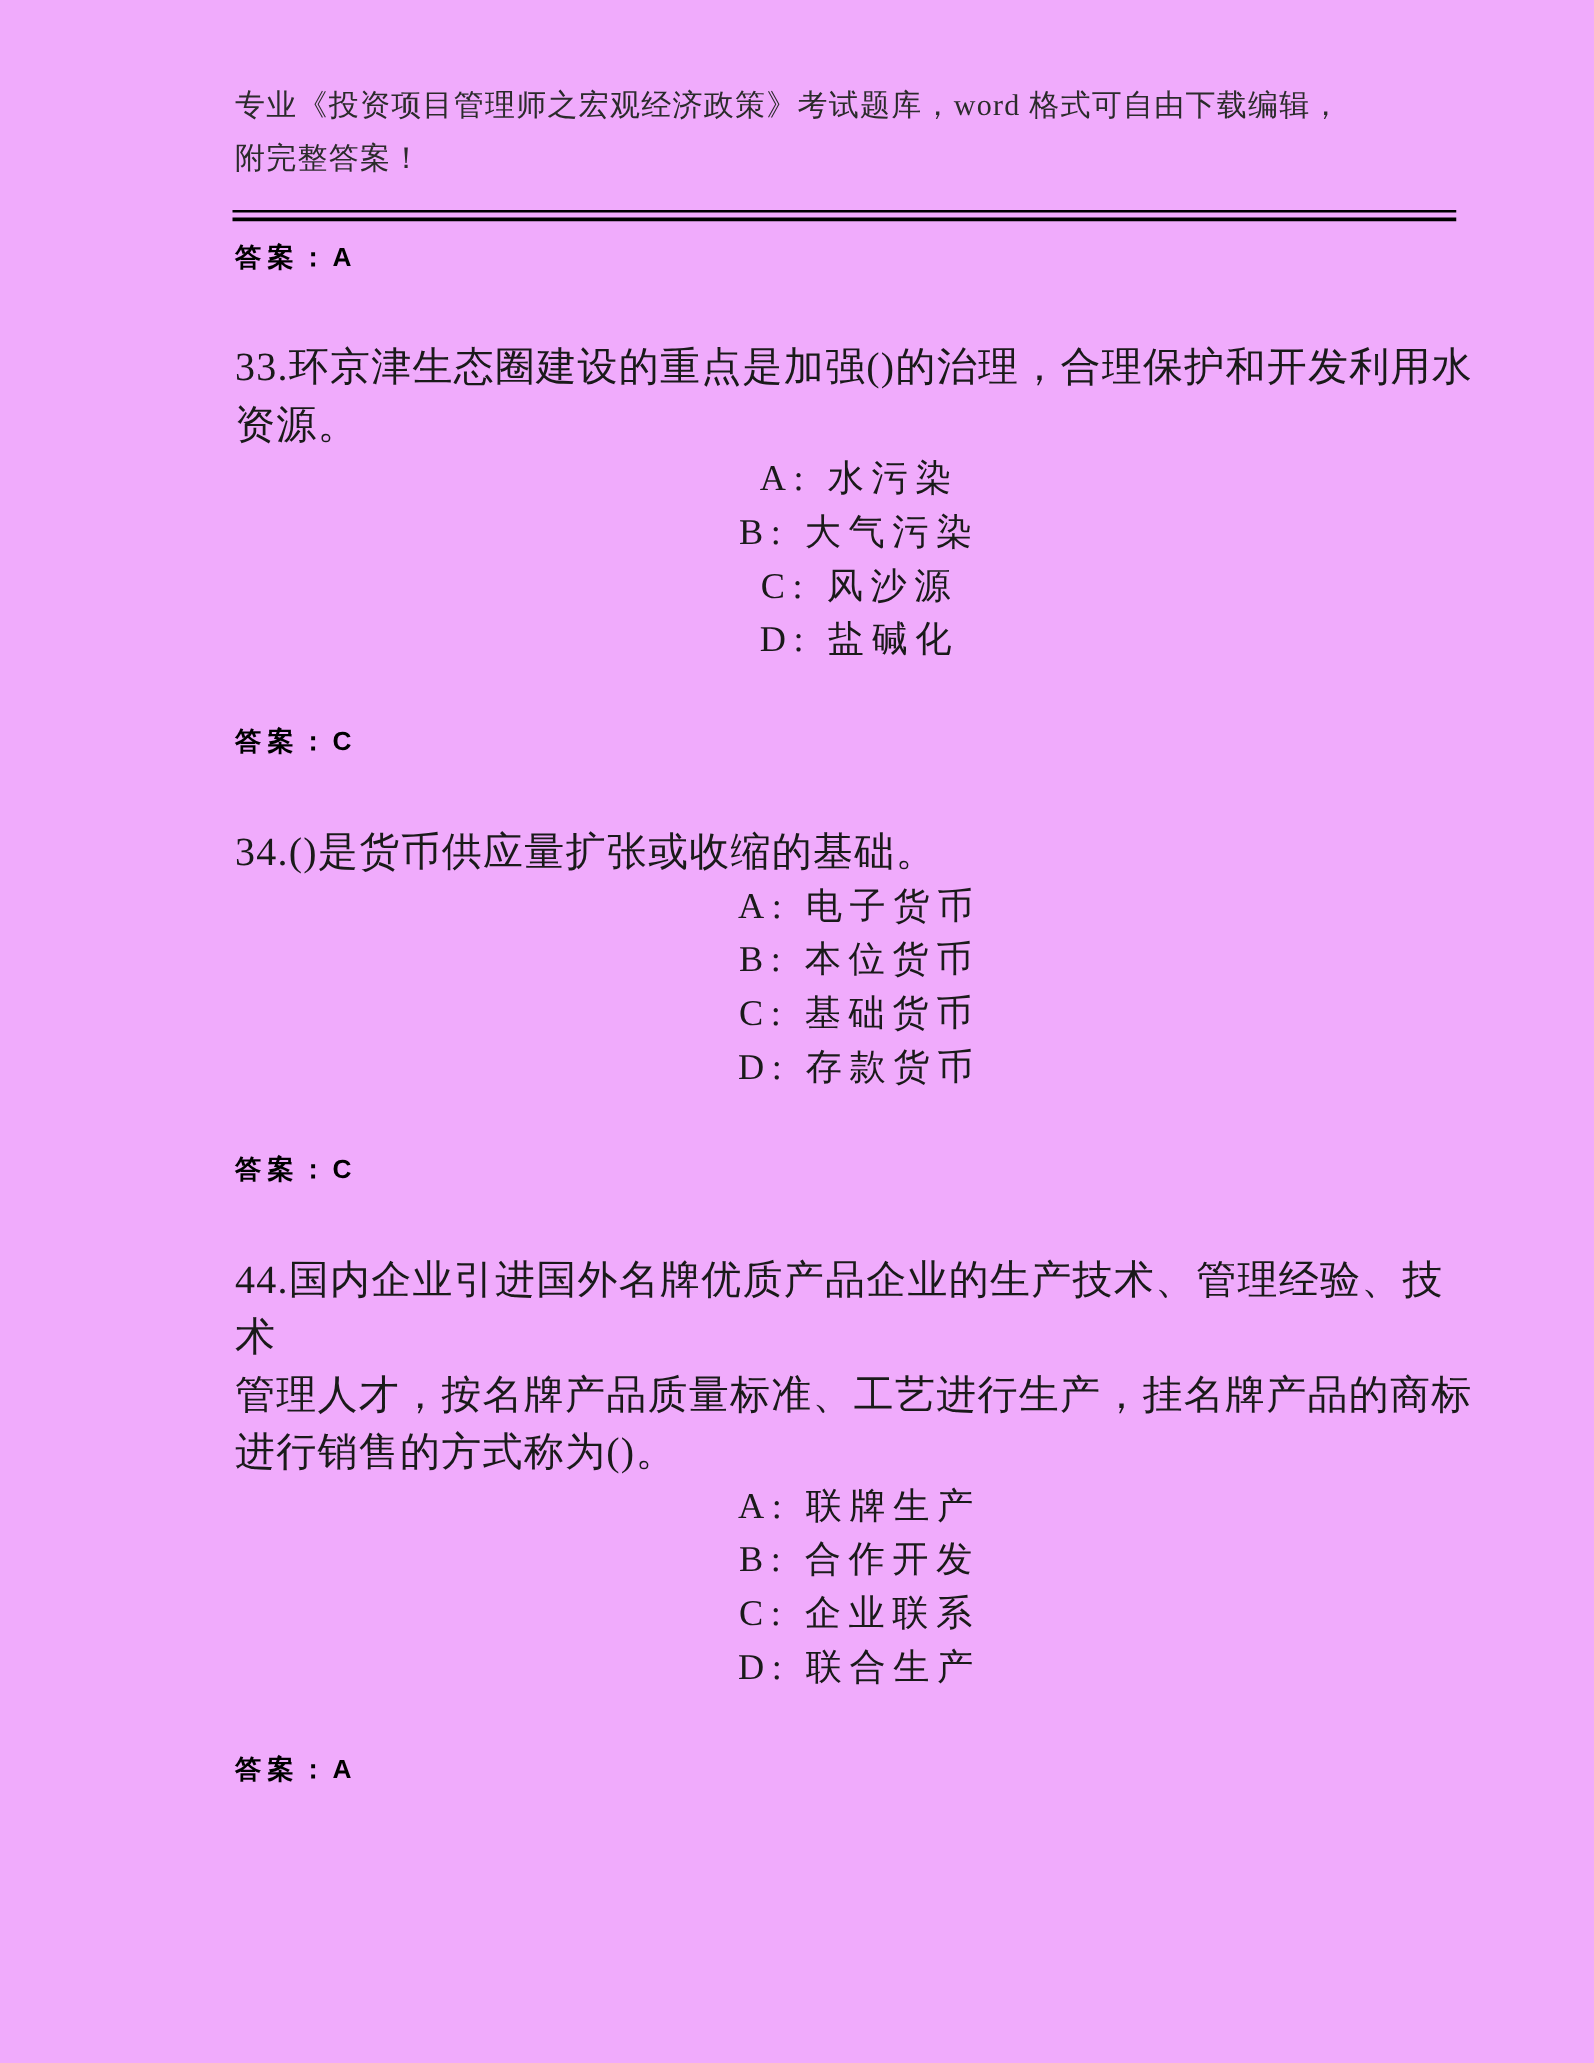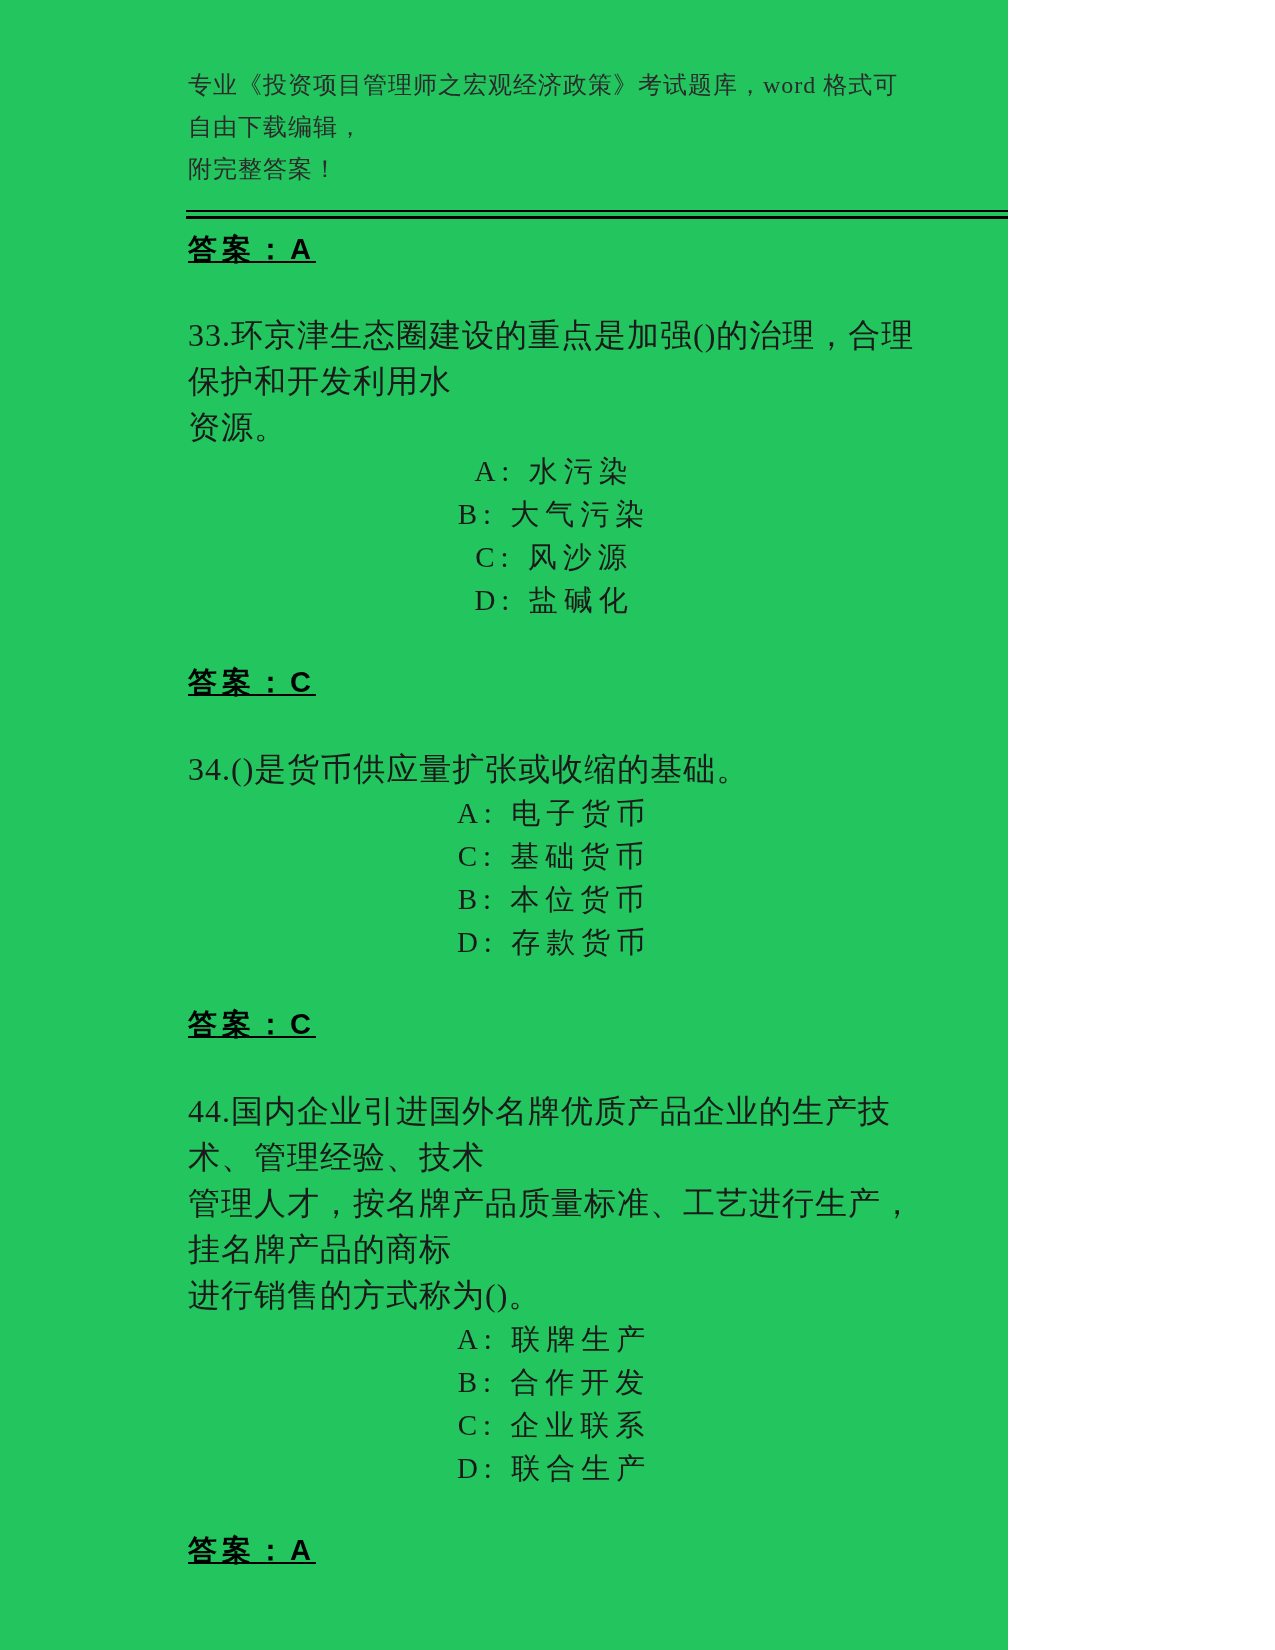--- a/index.html
+++ b/index.html
@@ -2,23 +2,23 @@
 <html><head>
 <meta charset="utf-8">
 <style>
   html, body {
     margin: 0;
     padding: 0;
     background: #ffffff;
   }
   .page {
     position: relative;
-    width: 1008px;
+    width: 1275px;
     height: 1650px;
-    background: #22c55e;
+    background: #f0abfc;
     overflow: hidden;
     font-family: "Liberation Serif", "DejaVu Serif", serif;
     color: #1a1a1a;
   }
   .content {
     padding: 64px 88px 0 188px;
   }
   .hdr-text {
     margin: 0;
     font-size: 24px;
@@ -31,24 +31,23 @@
     width: 979px;
     height: 4px;
     margin: 20px 0 0 -2px;
     border-top: 2px solid #000000;
     border-bottom: 3px solid #000000;
   }
   .ans {
     margin: 0;
     font-family: "Liberation Sans", "DejaVu Sans", sans-serif;
     font-weight: 600;
-    font-size: 29px;
+    font-size: 21px;
     letter-spacing: 5px;
     color: #000000;
-    text-decoration: underline;
   }
   .first-ans {
     line-height: 42px;
     margin-top: 9px;
   }
   .q-ans {
     line-height: 44px;
     margin-top: 38px;
   }
   .qtext {
@@ -86,22 +85,22 @@
       <p class="opt">A: 水污染</p>
       <p class="opt">B: 大气污染</p>
       <p class="opt">C: 风沙源</p>
       <p class="opt">D: 盐碱化</p>
       <p class="ans q-ans">答案：C</p>
     </div>
 
     <div>
       <p class="qtext">34.()是货币供应量扩张或收缩的基础。</p>
       <p class="opt">A: 电子货币</p>
+      <p class="opt">B: 本位货币</p>
       <p class="opt">C: 基础货币</p>
-      <p class="opt">B: 本位货币</p>
       <p class="opt">D: 存款货币</p>
       <p class="ans q-ans">答案：C</p>
     </div>
 
     <div>
       <p class="qtext">44.国内企业引进国外名牌优质产品企业的生产技术、管理经验、技术
 管理人才，按名牌产品质量标准、工艺进行生产，挂名牌产品的商标
 进行销售的方式称为()。</p>
       <p class="opt">A: 联牌生产</p>
       <p class="opt">B: 合作开发</p>

